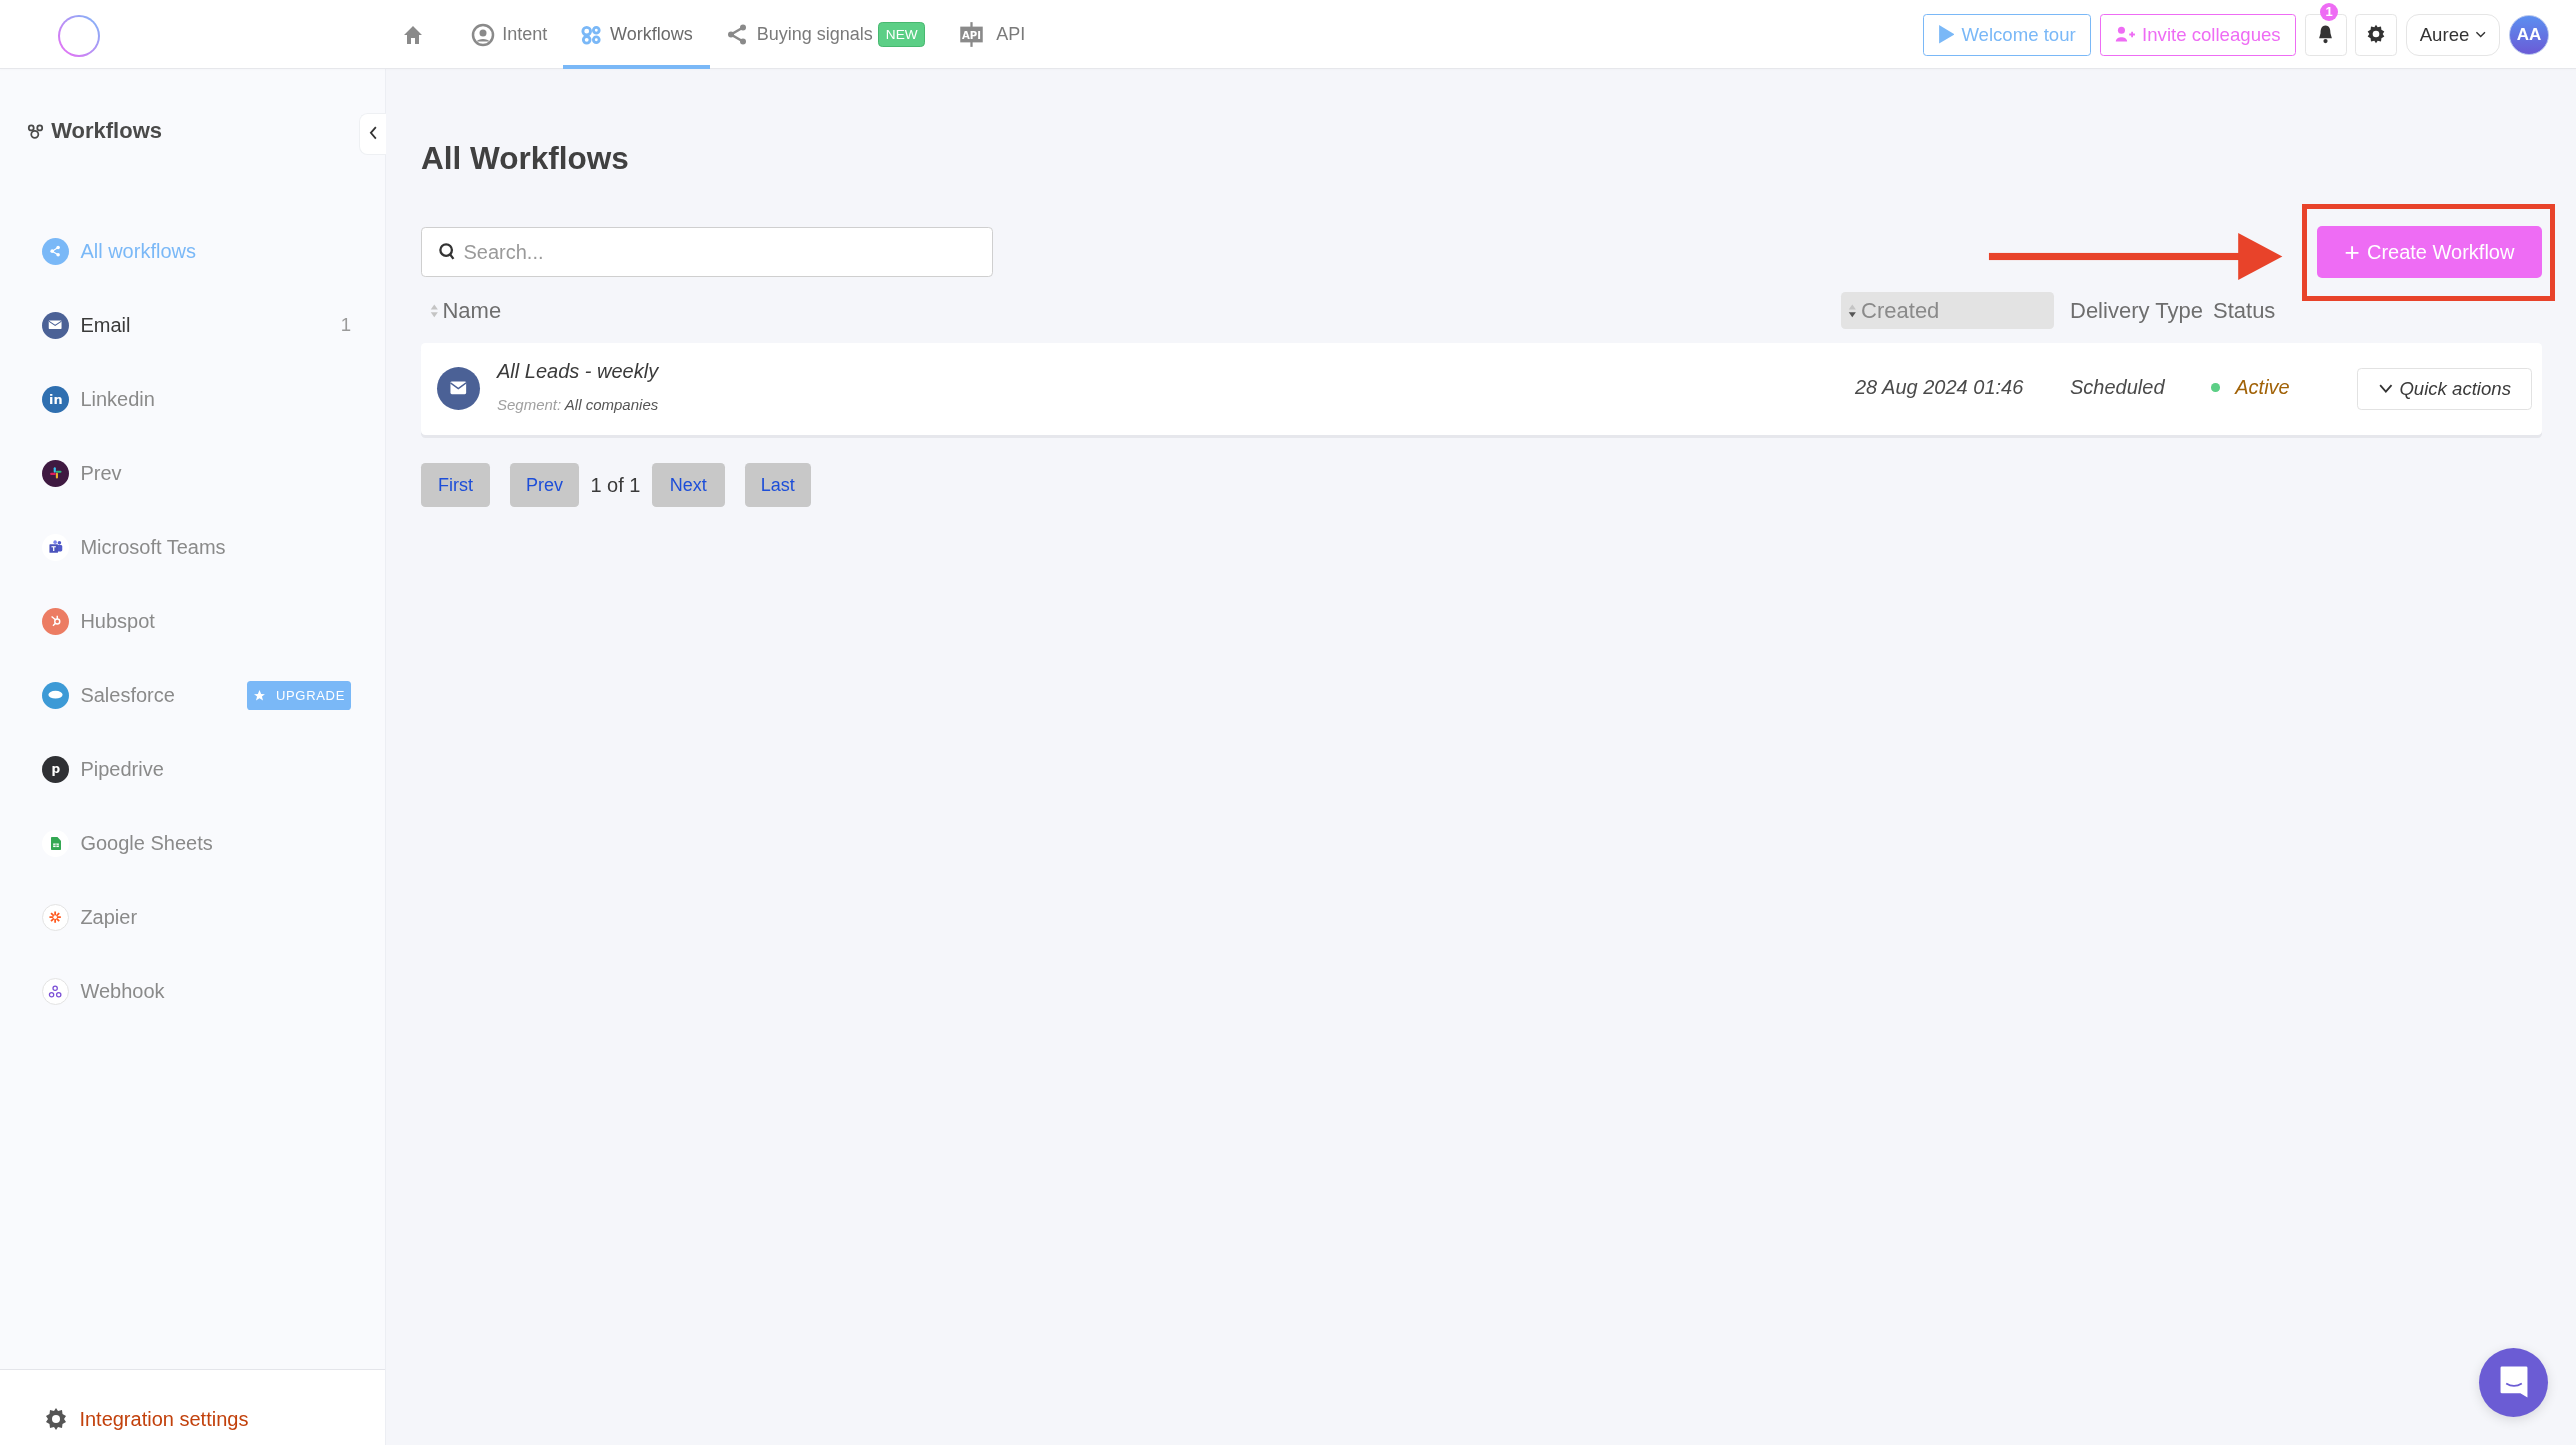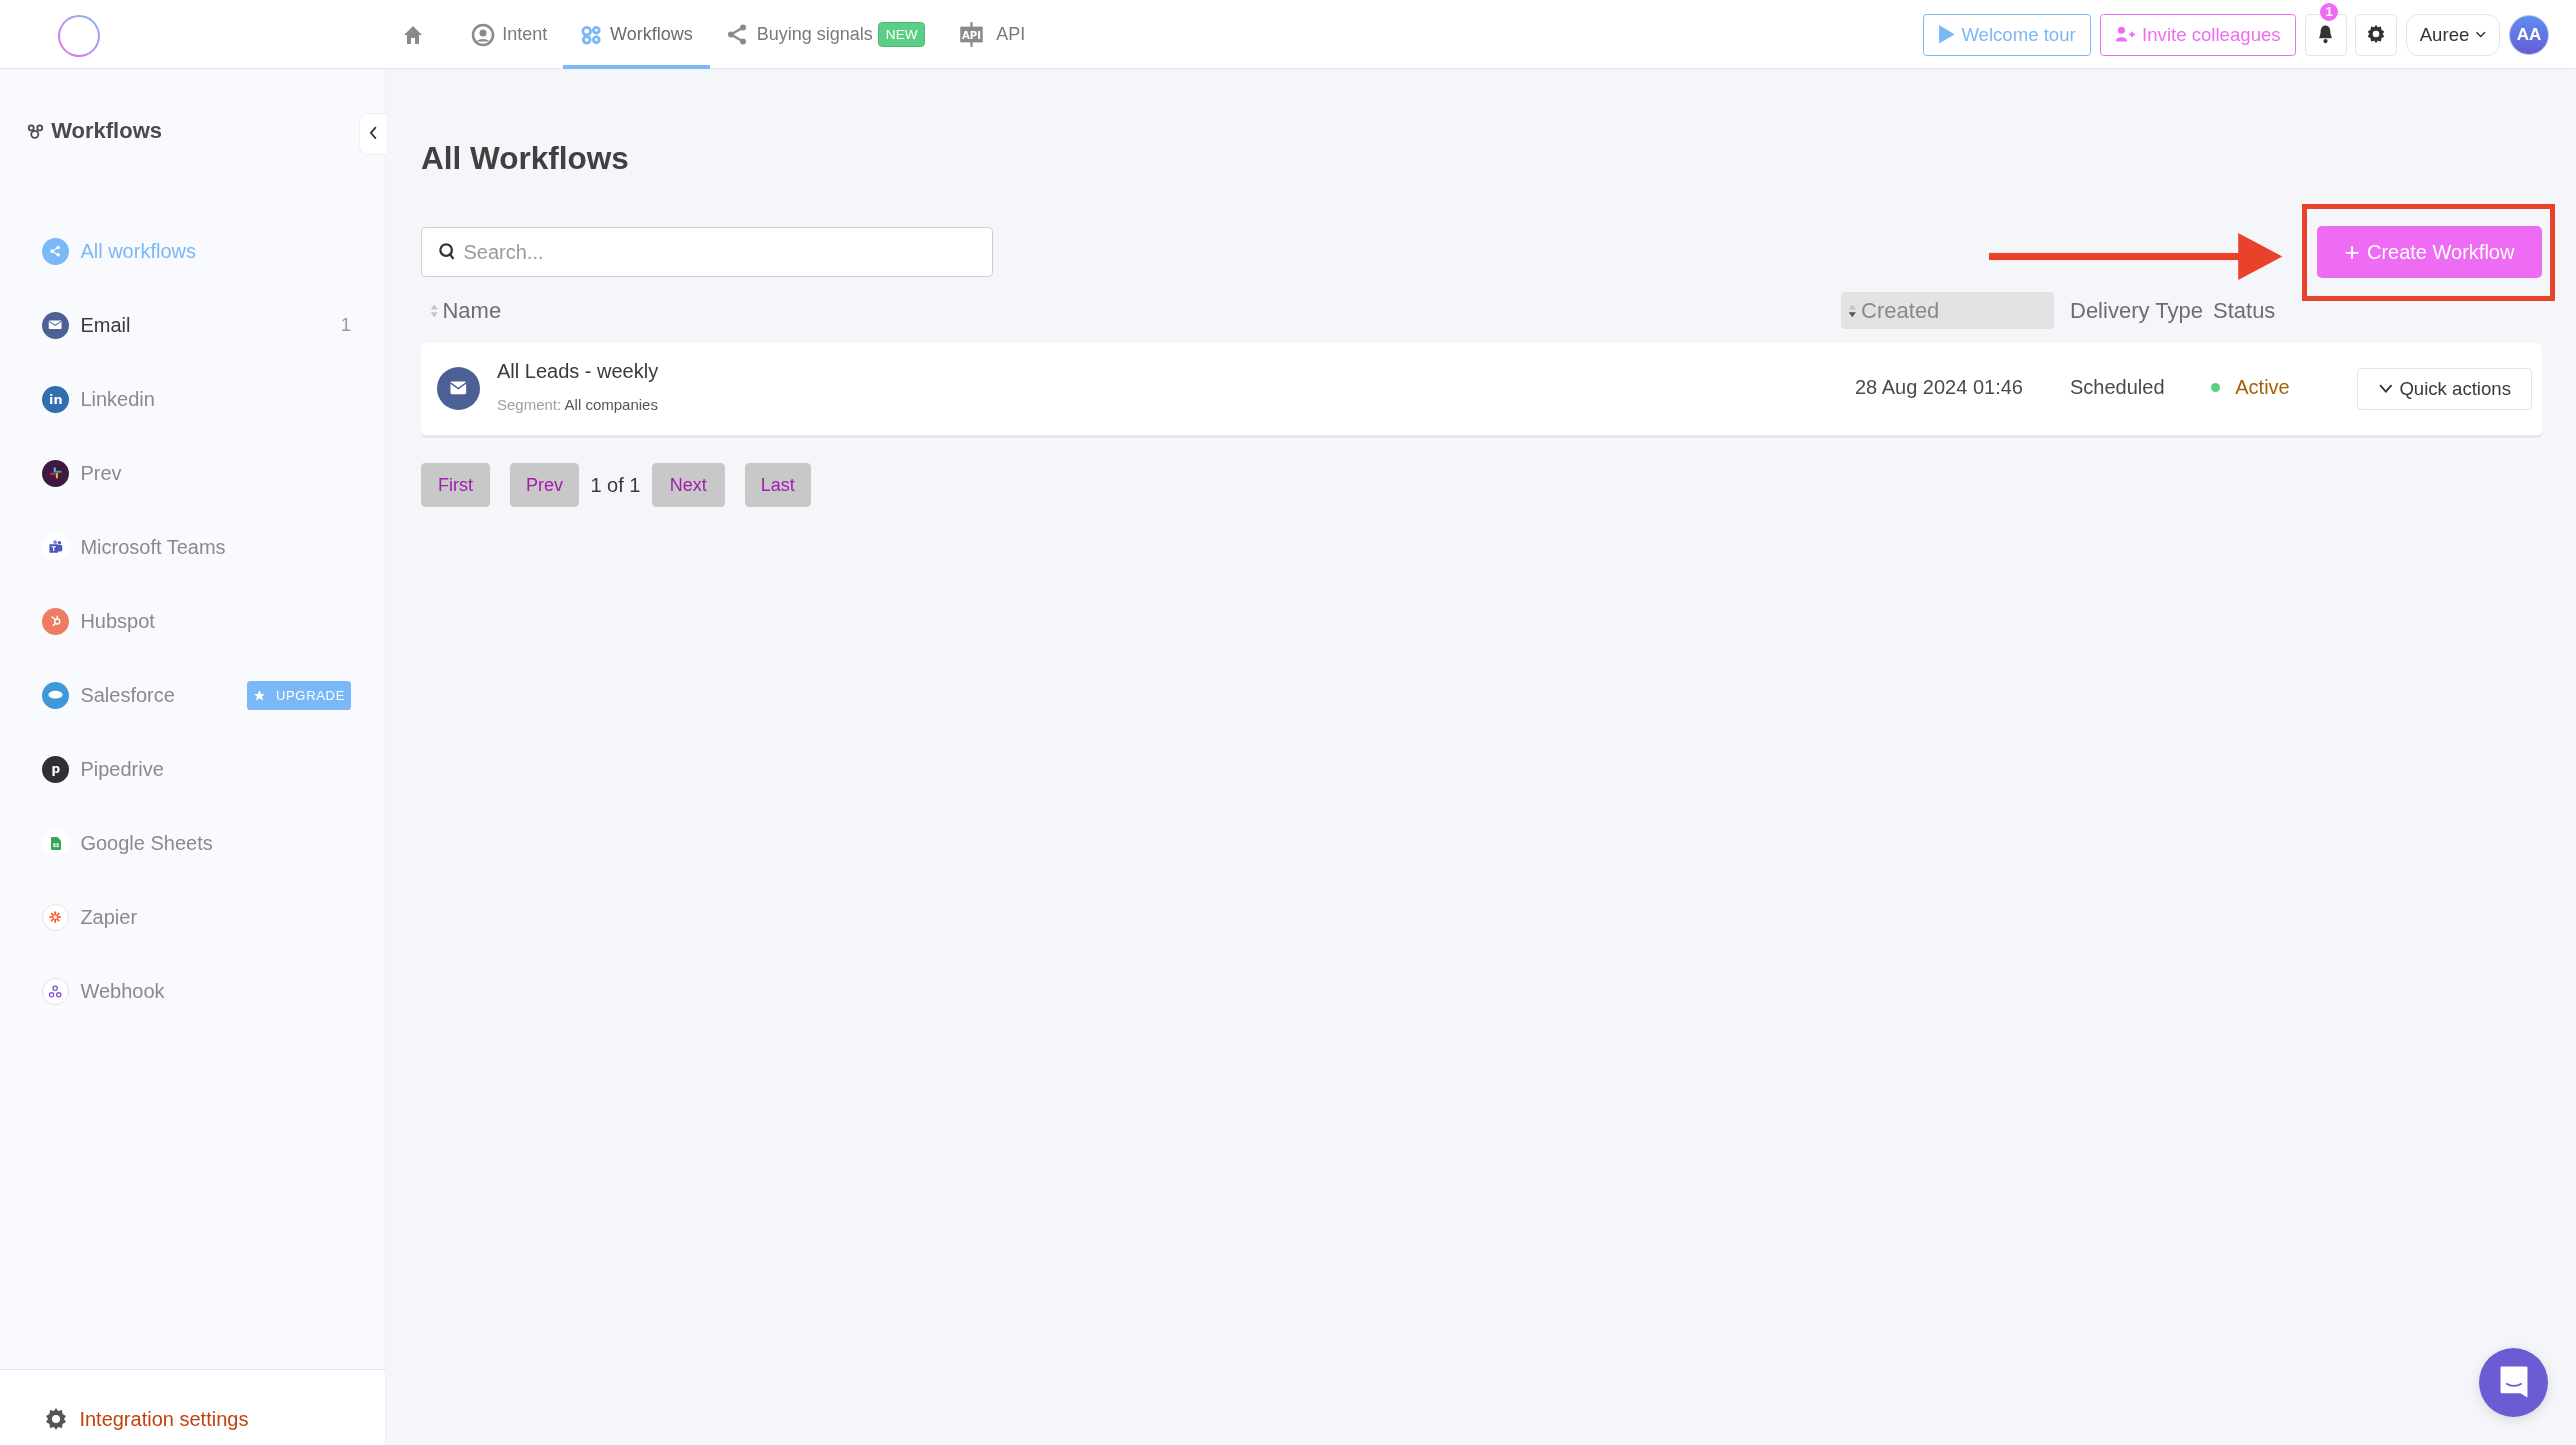--- a/index.html
+++ b/index.html
@@ -152,21 +152,21 @@
   .th-row { position: absolute; left: 421px; top: 292px; width: 2121px; height: 37px; font-size: 22px; color: #6e6e6e; }
   .th { position: absolute; top: 0; height: 37px; display: flex; align-items: center; cursor: pointer; }
   .th .sort { display: inline-flex; margin-right: 4.3px; }
   .th-name { left: 8.6px; }
   .th-created { left: 1420px; width: 213px; background: #e3e3e3; border-radius: 4.3px; padding-left: 7.2px; color: #8a8a8a; }
   .th-delivery { left: 1649px; }
   .th-status { left: 1792px; }
 
   .row-card {
     position: absolute; left: 421px; top: 343px; width: 2121px; height: 92px;
-    background: #fff; border-radius: 4.3px; box-shadow: 0 2.9px 0 #e6e7ec;
+    background: #fff; border-radius: 4.3px; box-shadow: 0 2.9px 0 #e6e7ec; font-style: italic;
   }
   .row-icon {
     position: absolute; left: 15.7px; top: 23.6px; width: 43px; height: 43px; border-radius: 50%;
     background: #4b6196; display: flex; align-items: center; justify-content: center;
   }
   .row-name { position: absolute; left: 76px; top: 17px; font-size: 20px; color: #3a3a3a; cursor: pointer; }
   .row-seg { position: absolute; left: 76px; top: 53px; font-size: 15px; color: #555; }
   .row-seg .lbl { color: #a0a0a0; }
   .row-created { position: absolute; left: 1434px; top: 33px; font-size: 20px; color: #4a4a4a; }
   .row-delivery { position: absolute; left: 1649px; top: 33px; font-size: 20px; color: #4a4a4a; }
@@ -174,21 +174,21 @@
   .status-dot { width: 8.6px; height: 8.6px; border-radius: 50%; background: #5ccf86; margin-right: 15.7px; }
   .quick-btn {
     position: absolute; left: 1936px; top: 25px; width: 175px; height: 42px;
     background: #fff; border: 1.4px solid #e2e2e2; border-radius: 4.3px;
     display: flex; align-items: center; justify-content: center; font-size: 18.6px; color: #3a3a3a; cursor: pointer;
   }
   .quick-btn .ico { display: inline-flex; margin-right: 5.7px; }
 
   .pager { position: absolute; left: 421px; top: 463px; height: 44px; display: flex; align-items: center; }
   .pg-btn {
-    height: 44px; background: #c8c8c8; color: #a21caf; border-radius: 4.3px; font-size: 18px;
+    height: 44px; background: #c8c8c8; color: #1d4ed8; border-radius: 4.3px; font-size: 18px;
     display: flex; align-items: center; justify-content: center; cursor: pointer;
   }
   .pg-first { width: 69px; }
   .pg-prev { width: 69px; margin-left: 20px; }
   .pg-info { font-size: 20px; color: #3a3a3a; margin: 0 11.4px 0 11.4px; }
   .pg-next { width: 73px; }
   .pg-last { width: 66px; margin-left: 20px; }
 
   .chat-bubble {
     position: absolute; left: 2479px; top: 1348px; width: 69px; height: 69px; border-radius: 50%;

